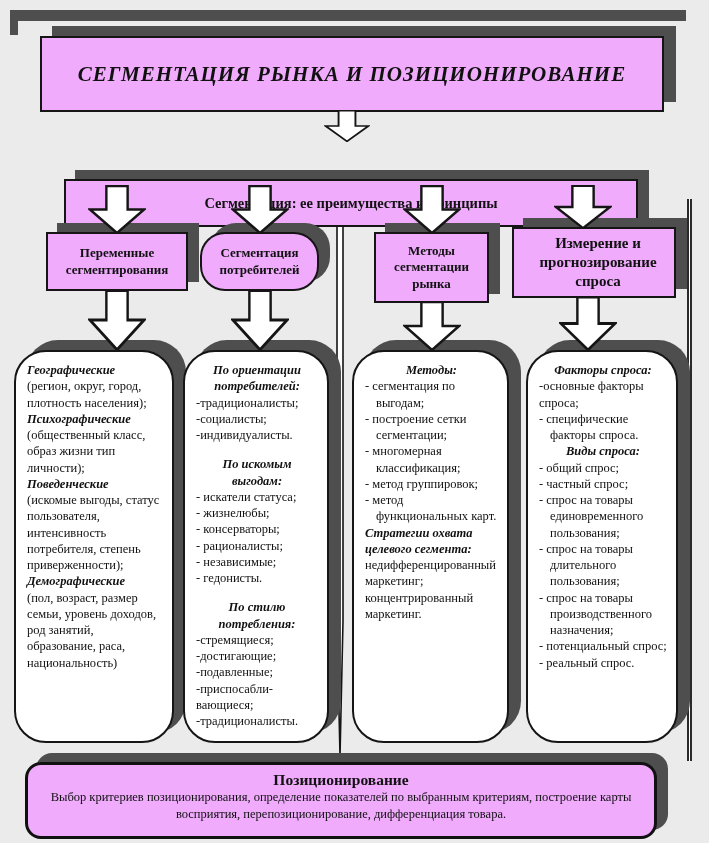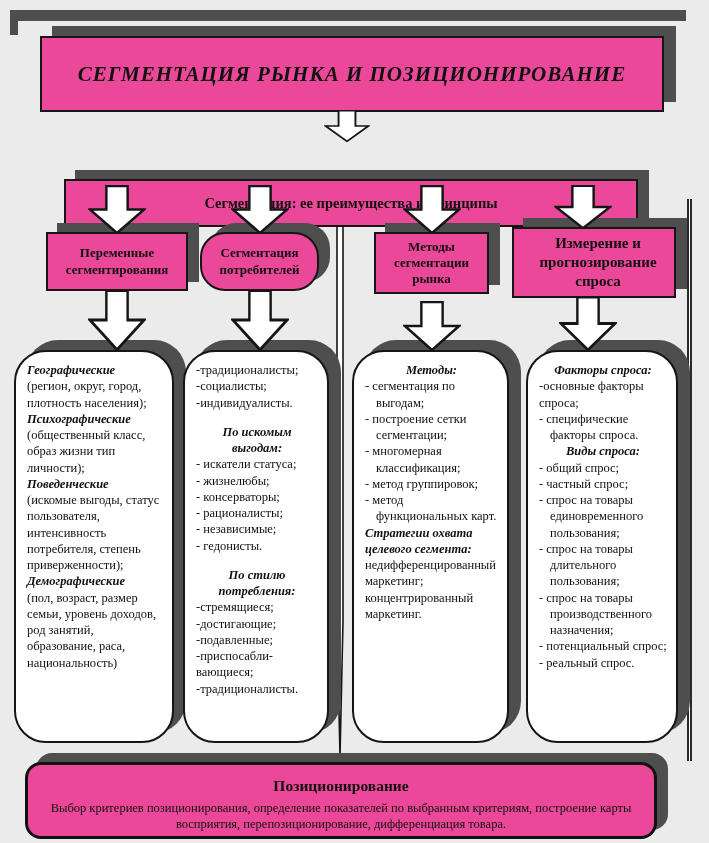--- a/index.html
+++ b/index.html
@@ -8,37 +8,37 @@
     font-family:"Liberation Serif","DejaVu Serif",serif;
     color:#111;
   }
   .page{position:relative;width:709px;height:843px;background:#ebebeb;overflow:hidden;}
 
   
   .frame-top{position:absolute;left:10px;top:10px;width:676px;height:11px;background:#4e4e4e;}
   .frame-left{position:absolute;left:10px;top:10px;width:8px;height:25px;background:#4e4e4e;}
 
   .box{
-    position:absolute;background:#ec4899;border:2px solid #151515;
+    position:absolute;background:#f0abfc;border:2px solid #151515;
     box-shadow:11px -9px 0 #4e4e4e;
     display:flex;align-items:center;justify-content:center;text-align:center;
     box-sizing:border-box;z-index:2;
   }
   .title-box{left:40px;top:36px;width:624px;height:76px;box-shadow:12px -10px 0 #4e4e4e;}
   .title-box span{
     font-size:21px;font-weight:bold;font-style:italic;letter-spacing:1px;
   }
   .subtitle-box{left:64px;top:139px;width:574px;height:48px;margin-top:40px;}
   .subtitle-box span{font-size:14.5px;font-weight:bold;}
 
   .hdr{padding:2px 4px;font-weight:bold;line-height:1.25;}
   .hdr span{font-size:13px;overflow-wrap:anywhere;}
   .h1{left:46px;top:232px;width:142px;height:59px;}
   .h2{left:200px;top:232px;width:119px;height:59px;border-radius:25px;}
-  .h3{left:374px;top:232px;width:115px;height:62px;}
+  .h3{left:374px;top:232px;width:115px;height:71px;}
   .h4{left:512px;top:227px;width:164px;height:71px;padding-left:12px;}
   .h4 span{font-size:15px;}
 
   .round{
     position:absolute;top:350px;height:393px;background:#fff;
     border:2px solid #151515;border-radius:32px;
     box-shadow:12px -10px 0 #4e4e4e;
     box-sizing:border-box;z-index:2;
     padding:10px 9px 8px 11px;overflow:hidden;font-family:Liberation Serif, serif;
   }
@@ -69,22 +69,22 @@
   .needle{position:absolute;left:333px;top:191px;width:14px;height:567px;z-index:1;}
   .needle svg{display:block;width:100%;height:100%;}
   .right-line{
     position:absolute;left:687px;top:199px;width:5px;height:562px;background:#fff;
     border-left:2px solid #2a2a2a;border-right:2px solid #2a2a2a;box-sizing:border-box;z-index:1;
   }
 
   .bottom-box{
     left:25px;top:762px;width:632px;height:77px;
     border:3px solid #111;border-radius:16px;
-    flex-direction:column;justify-content:space-between;
-    padding:11px 22px 4px 22px;
+    flex-direction:column;justify-content:flex-start;
+    padding:5px 22px 4px 22px;
   }
   .bottom-title{font-size:15.5px;font-weight:bold;line-height:1.25;}
   .bottom-text{font-size:12.5px;line-height:1.3;}
 </style>
 </head>
 <body>
 
 <div class="page">
 
   <div class="frame-top"></div>
@@ -170,20 +170,21 @@
       <div class="li ih">Географические</div>
       <div class="li p">(регион, округ, город, плотность населения);</div>
       <div class="li ih">Психографические</div>
       <div class="li p">(общественный класс, образ жизни тип личности);</div>
       <div class="li ih">Поведенческие</div>
       <div class="li p">(искомые выгоды, статус пользователя, интенсивность потребителя, степень приверженности);</div>
       <div class="li ih">Демографические</div>
       <div class="li p">(пол, возраст, размер семьи, уровень доходов, род занятий, образование, раса, национальность)</div>
     </div>
   <div class="round r2">
+      <div class="li ic">По ориентации потребителей:</div>
       <div class="li p">-традиционалисты;</div>
       <div class="li p">-социалисты;</div>
       <div class="li p">-индивидуалисты.</div>
       <div class="li ic gap">По искомым выгодам:</div>
       <div class="li b">- искатели статуса;</div>
       <div class="li b">- жизнелюбы;</div>
       <div class="li b">- консерваторы;</div>
       <div class="li b">- рационалисты;</div>
       <div class="li b">- независимые;</div>
       <div class="li b">- гедонисты.</div>

